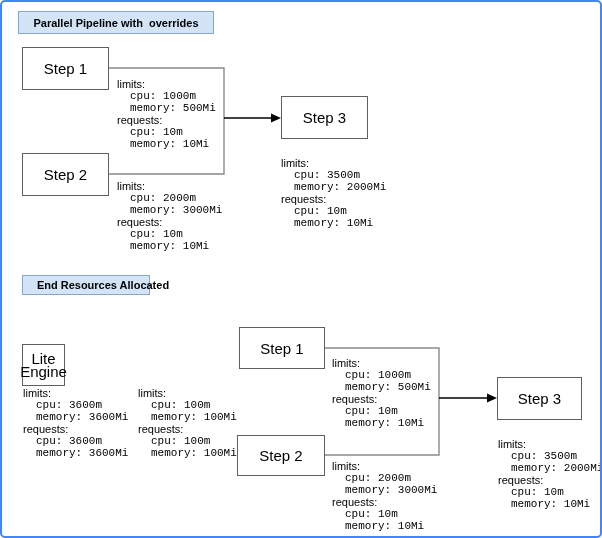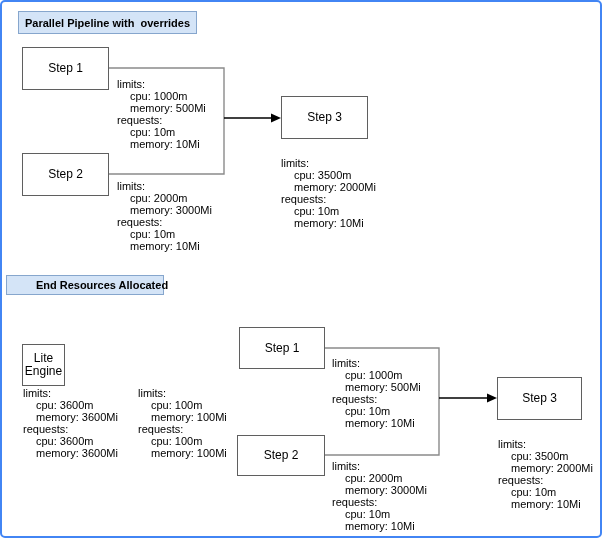--- a/index.html
+++ b/index.html
@@ -22,53 +22,53 @@
     background: #d4e4f7;
     border: 1px solid #86a6cd;
     font-weight: bold;
     font-size: 11px;
     display: flex;
     align-items: center;
     justify-content: center;
     white-space: pre;
     color: #000;
   }
-  #title-top    { left: 16px;  top: 9px;   width: 179px; height: 23px; }
-  #title-bottom { left: 4px;  top: 273px; width: 158px; height: 20px; padding-left: 34px; }
+  #title-top    { left: 16px;  top: 9px;   width: 196px; height: 23px; }
+  #title-bottom { left: 20px;  top: 273px; width: 128px; height: 20px; padding-left: 34px; }
 
   .node {
     position: absolute;
     background: #ffffff;
     border: 1px solid #5f5f5f;
     display: flex;
     flex-direction: column;
     align-items: center;
     justify-content: center;
     text-align: center;
-    font-size: 12px;
+    font-size: 15px;
     line-height: 13px;
     color: #000;
   }
   #node-t-step1 { left: 20px;  top: 45px;  width: 87px; height: 43px; }
   #node-t-step2 { left: 20px;  top: 151px; width: 87px; height: 43px; }
   #node-t-step3 { left: 279px; top: 94px;  width: 87px; height: 43px; }
   #node-b-lite  { left: 20px;  top: 326px; width: 43px; height: 42px; margin-top: 16px; }
   #node-b-addon { left: 135px; top: 326px; width: 43px; height: 42px; }
   #node-b-step1 { left: 237px; top: 325px; width: 86px; height: 42px; }
   #node-b-step2 { left: 235px; top: 433px; width: 88px; height: 41px; }
   #node-b-step3 { left: 495px; top: 375px; width: 85px; height: 43px; }
 
   .res {
     position: absolute;
     font-size: 11px;
     line-height: 12px;
     white-space: nowrap;
     color: #000;
   }
-  .res .ind { padding-left: 13px; }
+  .res .ind { padding-left: 13px; font-family: Liberation Mono, monospace; }
   #res-t-step1 { left: 115px; top: 76px;  }
   #res-t-step2 { left: 115px; top: 178px; }
   #res-t-step3 { left: 279px; top: 155px; }
   #res-b-lite  { left: 21px;  top: 385px; }
   #res-b-addon { left: 136px; top: 385px; }
   #res-b-step1 { left: 330px; top: 355px; }
   #res-b-step2 { left: 330px; top: 458px; }
   #res-b-step3 { left: 496px; top: 436px; }
 
   #connector-layer {

